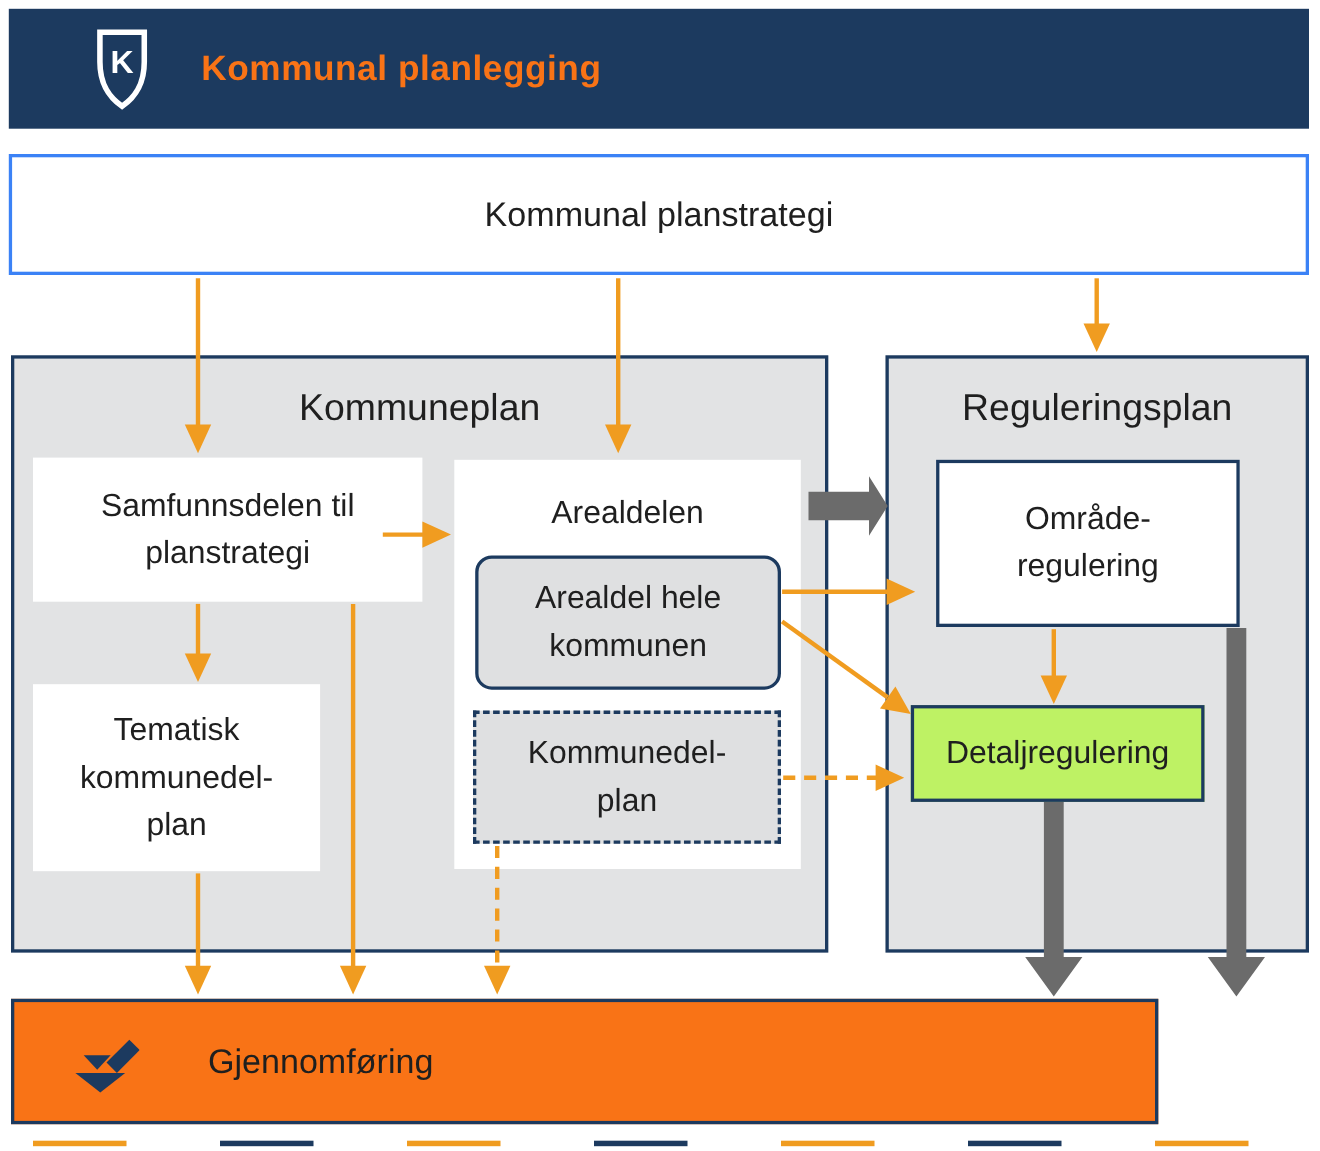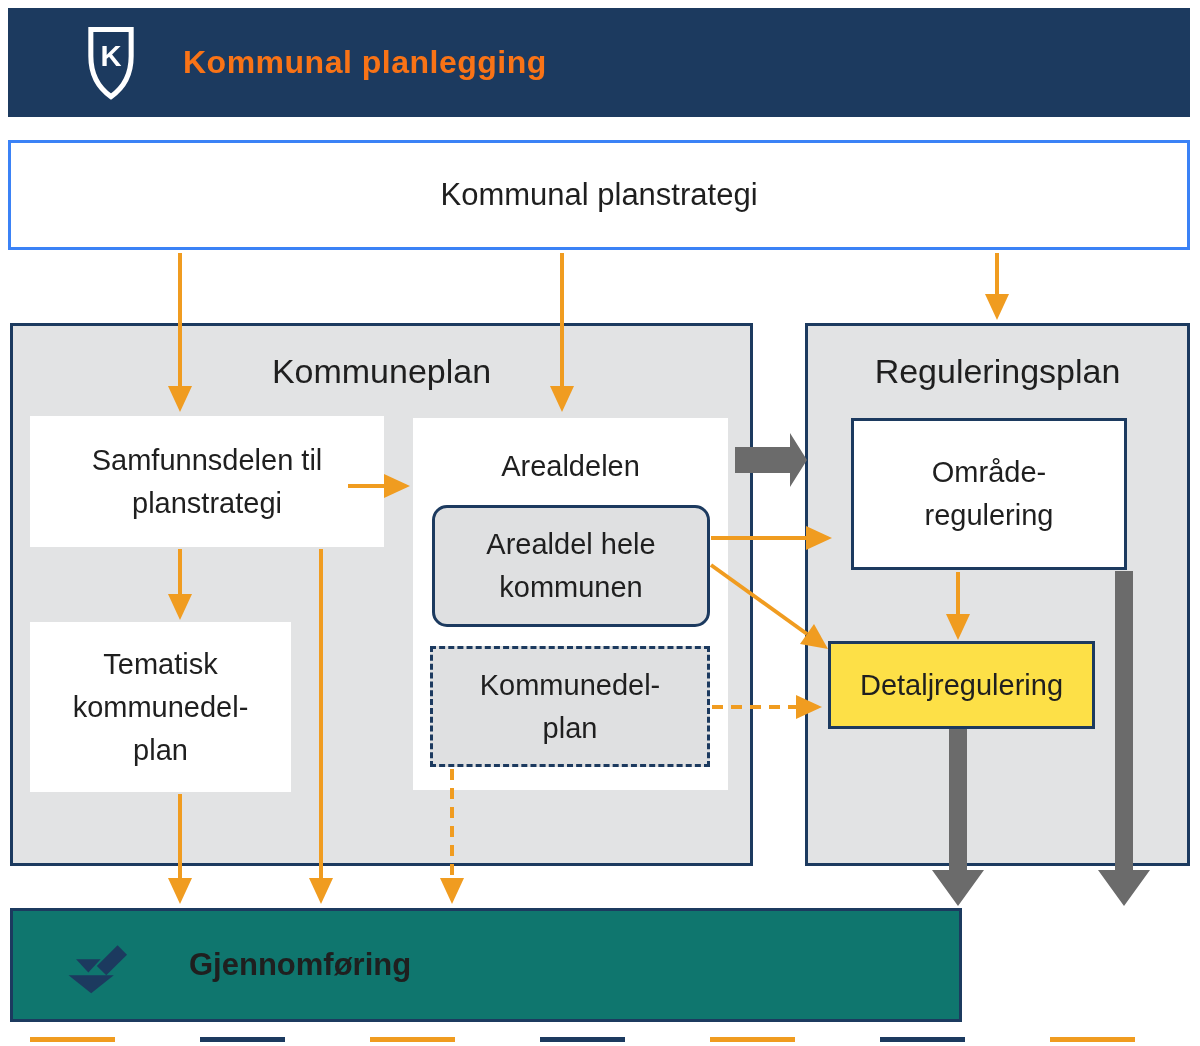--- a/index.html
+++ b/index.html
@@ -31,24 +31,24 @@
   .tematisk{left:30px;top:622px;width:261px;height:170px;}
   .arealdelen{left:413px;top:418px;width:315px;height:372px;justify-content:flex-start;}
   .arealdelen-title{margin-top:27px;font-size:29px;}
   
   .bbox{border:3px solid #1c3a5f;display:flex;flex-direction:column;align-items:center;
     justify-content:center;font-size:29px;line-height:43px;text-align:center;}
   .arealdel-hele{left:432px;top:505px;width:278px;height:122px;background:#dfe0e1;border-radius:15px;}
   .kommunedelplan{left:430px;top:646px;width:280px;height:121px;background:#dfe0e1;
     border-style:dashed;}
   .omraade{left:835px;top:418px;width:276px;height:152px;background:#ffffff;margin-left:16px;}
-  .detalj{left:828px;top:641px;width:267px;height:88px;background:#fde047;}
-  
-  .gjennom{left:10px;top:908px;width:952px;height:114px;background:#0f766e;
-    border:3px solid #1c3a5f;display:flex;align-items:center;font-weight:bold;}
+  .detalj{left:828px;top:641px;width:267px;height:88px;background:#bef264;}
+  
+  .gjennom{left:10px;top:908px;width:1043px;height:114px;background:#f97316;
+    border:3px solid #1c3a5f;display:flex;align-items:center;}
   .gjennom-label{font-size:31px;margin-left:62px;}
   .impl-icon{margin-left:48px;width:66px;height:58px;}
   
   #arrows{left:0;top:0;width:1200px;height:1046px;pointer-events:none;}
   .ol{stroke:#f09c20;stroke-width:4;fill:none;}
   .ol.dash{stroke-dasharray:11 8;}
   .oh{fill:#f09c20;stroke:none;}
   .gray{fill:#6b6b6b;stroke:none;}
 </style>
 </head>

